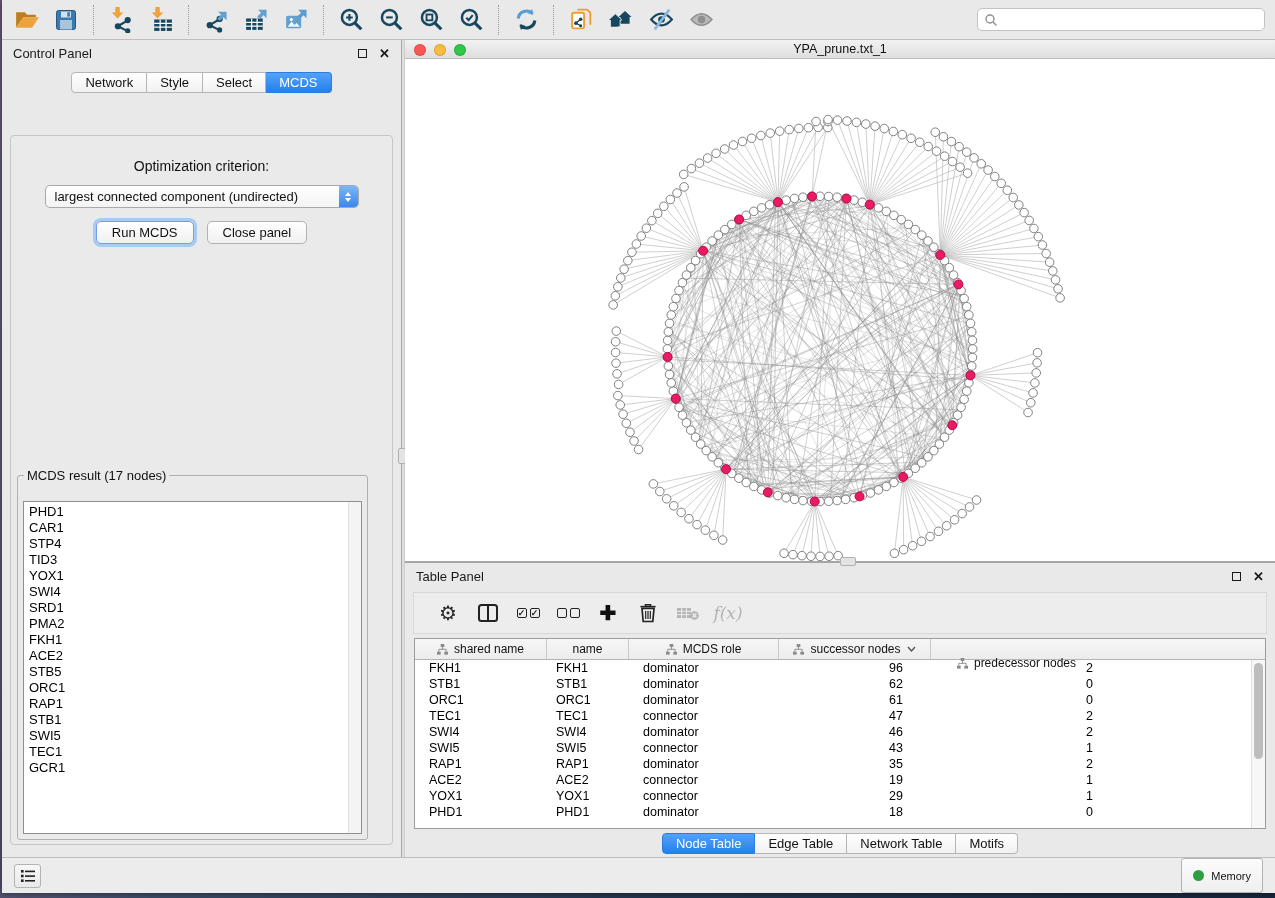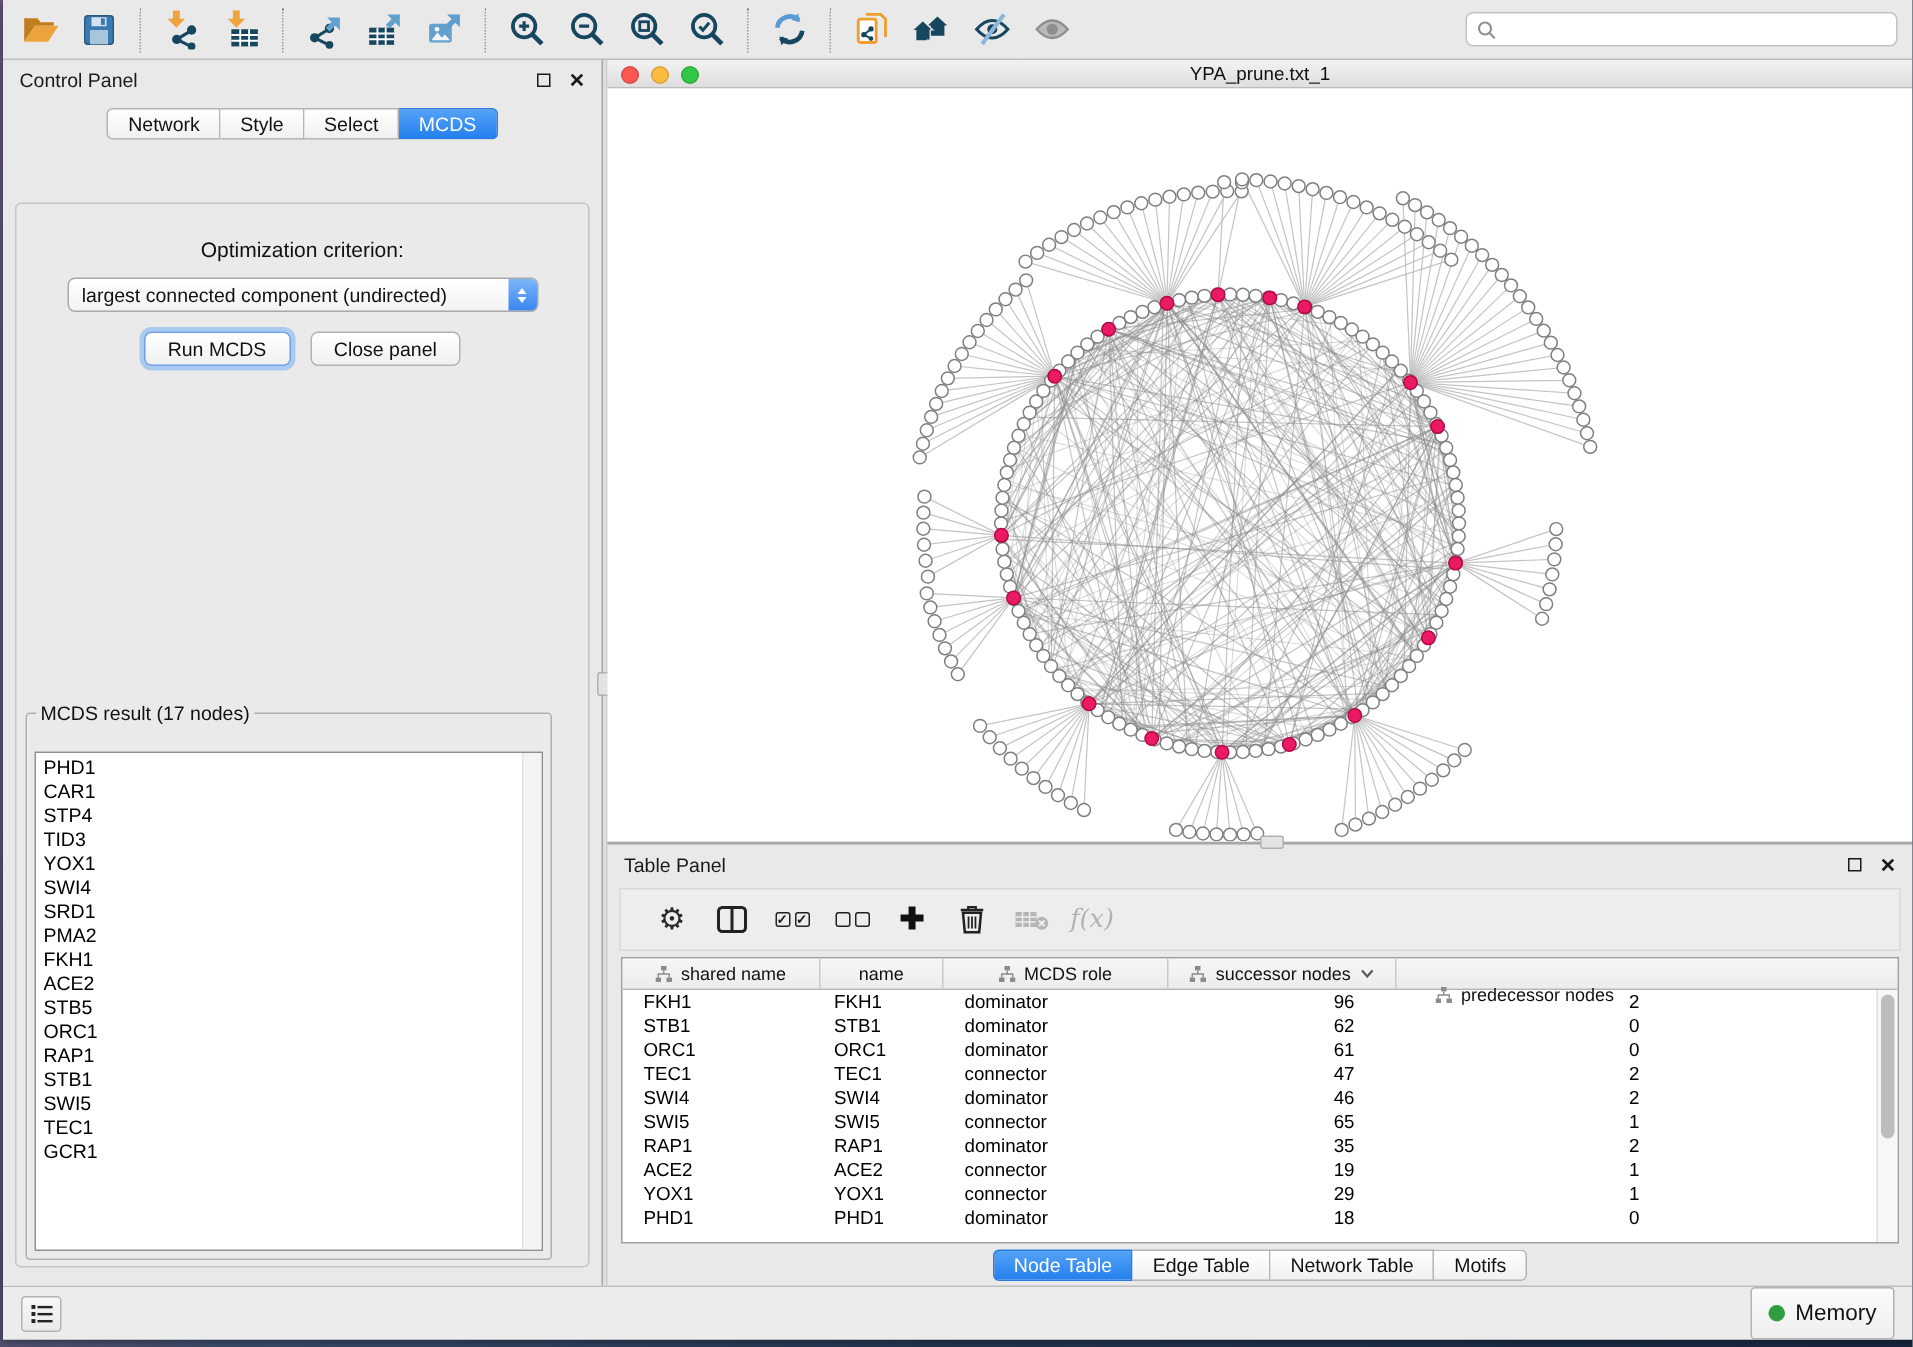--- a/index.html
+++ b/index.html
@@ -95,21 +95,21 @@
   .vscroll{position:absolute;right:0;top:21px;bottom:0;width:14px;background:#f7f7f7;border-left:1px solid #e0e0e0;}
   .vthumb{position:absolute;top:3px;left:2px;width:9px;height:96px;background:#bdbdbd;border-radius:5px;}
   .tp-tabs{flex:0 0 28px;display:flex;align-items:center;justify-content:center;}
   
   .statusbar{flex:0 0 32px;border-top:1px solid #bdbdbd;background:#ececec;
     display:flex;align-items:center;padding:0 12px;}
   .sb-btn{width:27px;height:24px;border:1px solid #b3b3b3;border-radius:3px;
     background:linear-gradient(#f8f8f8,#e9e9e9);display:flex;align-items:center;justify-content:center;}
   .memory{margin-left:auto;height:35px;border:1px solid #b3b3b3;border-radius:3px;
     background:linear-gradient(#fcfcfc,#efefef);display:flex;align-items:center;gap:7px;
-    padding:0 11px;font-size:15px;color:#111;}
+    padding:0 11px;font-size:11px;color:#111;}
   .mem-dot{width:11px;height:11px;border-radius:50%;background:#2f9e41;}
 </style>
 </head>
 <body>
 
 <div class="screen">
 <div class="app">
 
   <div class="toolbar">
     <div class="tb-btn">
@@ -1260,21 +1260,21 @@
                   <div class="td c0">SWI4</div>
                   <div class="td c1">SWI4</div>
                   <div class="td c2">dominator</div>
                   <div class="td c3">46</div>
                   <div class="td c4">2</div>
                 </div>
                 <div class="tr">
                   <div class="td c0">SWI5</div>
                   <div class="td c1">SWI5</div>
                   <div class="td c2">connector</div>
-                  <div class="td c3">65</div>
+                  <div class="td c3">43</div>
                   <div class="td c4">1</div>
                 </div>
                 <div class="tr">
                   <div class="td c0">RAP1</div>
                   <div class="td c1">RAP1</div>
                   <div class="td c2">dominator</div>
                   <div class="td c3">35</div>
                   <div class="td c4">2</div>
                 </div>
                 <div class="tr">

